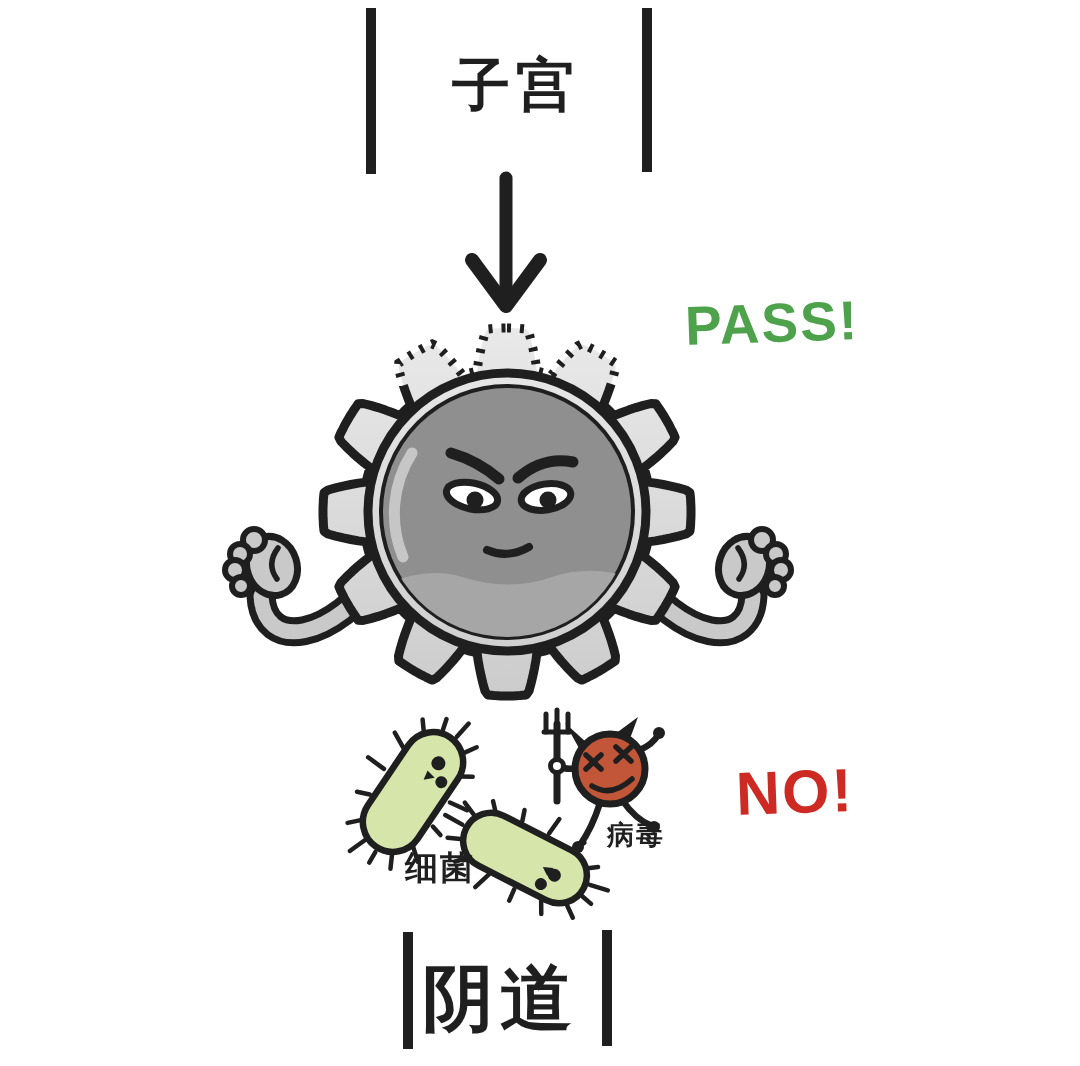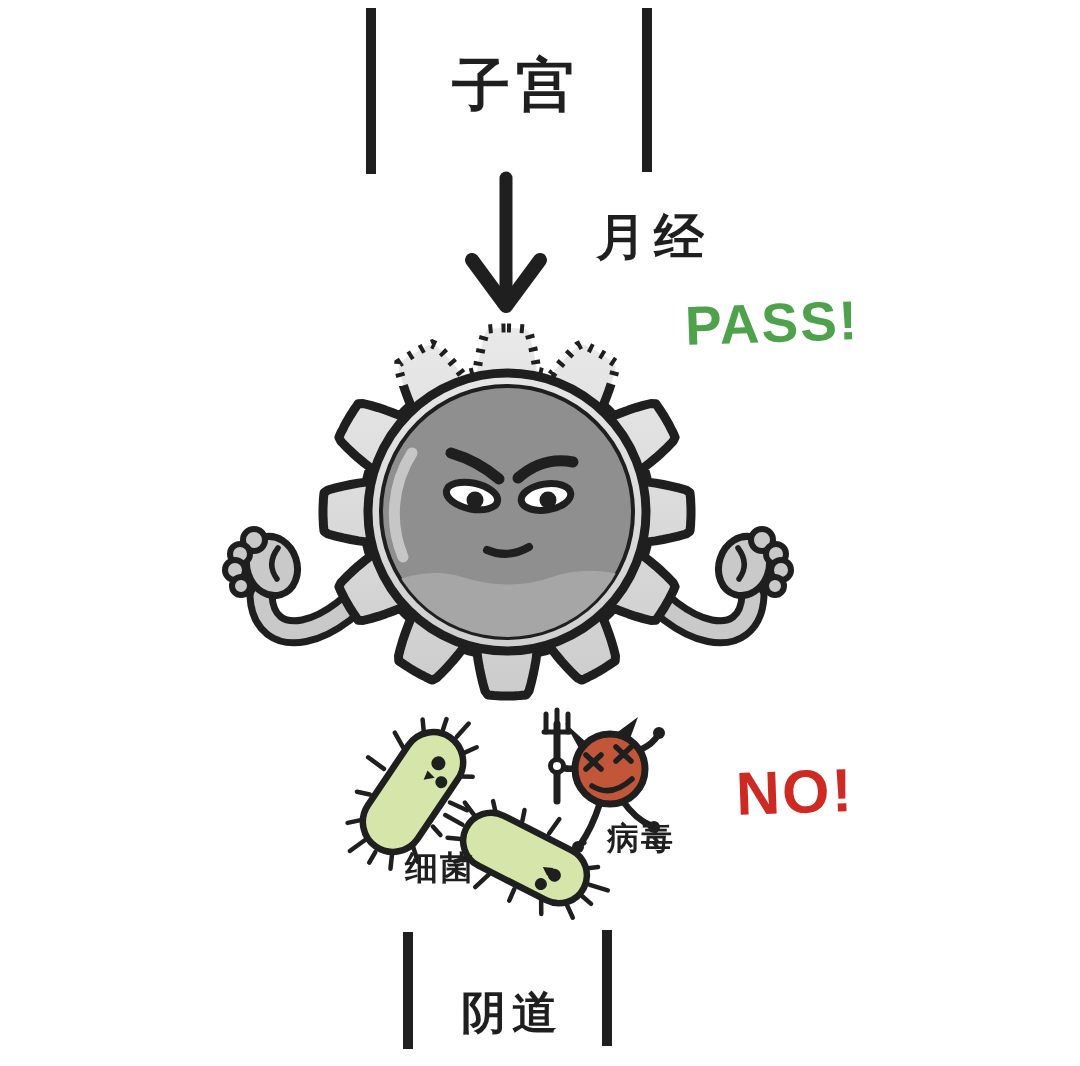--- a/index.html
+++ b/index.html
@@ -1,25 +1,25 @@
 <!DOCTYPE html>
 <html style="--ink: #1f1f1f; --pass-green: #4fa24c; --no-red: #cd2a24; --bacteria-green: #d6e6ab; --virus-red: #c25639; --gear-light: #dcdcdc; --face-gray: #8f8f8f; --face-band: #a6a6a6; --arm-gray: #c9c9c9;"><head>
 <meta charset="utf-8">
 <style>
   html,body{margin:0;padding:0;background:#ffffff;}
   .canvas{position:relative;width:1080px;height:1066px;background:#ffffff;overflow:hidden;
           font-family:"Liberation Sans",sans-serif;}
   .gfx{position:absolute;left:0;top:0;}
   .label{position:absolute;color:var(--ink);font-weight:700;white-space:nowrap;line-height:1;}
   .lbl-uterus{left:516px;top:56px;font-size:58px;transform:translateX(-50%);letter-spacing:6px;}
-  .lbl-vagina{left:512px;top:962px;font-size:45px;transform:translateX(-50%);letter-spacing:6px;margin-top:28px;}
+  .lbl-vagina{left:500px;top:962px;font-size:72px;transform:translateX(-50%);letter-spacing:6px;}
   .lbl-menses{left:596px;top:212px;font-size:50px;letter-spacing:8px;}
   .lbl-mucus{left:766px;top:460px;font-size:47px;letter-spacing:3px;}
   .lbl-bact{left:366px;top:851px;font-size:33px;letter-spacing:2px;margin-left:39px;}
-  .lbl-virus{left:607px;top:822px;font-size:32px;letter-spacing:2px;}
+  .lbl-virus{left:607px;top:822px;font-size:27px;letter-spacing:2px;}
   .lbl-pass{left:685px;top:296px;font-size:55px;color:var(--pass-green);transform:rotate(-2deg);letter-spacing:2px;}
   .lbl-no{left:736px;top:762px;font-size:61px;color:var(--no-red);transform:rotate(-2deg);letter-spacing:2px;}
   .ink-line{stroke:var(--ink);stroke-width:10;}
   .outl{stroke:var(--ink);fill:none;stroke-linecap:round;stroke-linejoin:round;}
   .spike-g line{stroke:var(--ink);stroke-width:4.5;stroke-linecap:round;}
 </style>
 </head>
 <body>
 
 <div class="canvas">
@@ -176,19 +176,18 @@
         <path d="M 616 747 L 631 761 M 631 747 L 616 761"></path>
       </g>
       <path class="outl" style="stroke-width:5.5" d="M 592 786 Q 611 798 632 779"></path>
     </g>
 
     <line class="ink-line" x1="408" y1="932" x2="408" y2="1049"></line>
     <line class="ink-line" x1="607" y1="930" x2="607" y2="1046"></line>
   </svg>
 
   <div class="label lbl-uterus">子宫</div>
-  <div class="label lbl-menses">月经</div>
   <div class="label lbl-pass">PASS!</div>
   <div class="label lbl-bact">细菌</div>
   <div class="label lbl-virus">病毒</div>
   <div class="label lbl-no">NO!</div>
   <div class="label lbl-vagina">阴道</div>
 </div>
 
 </body></html>

